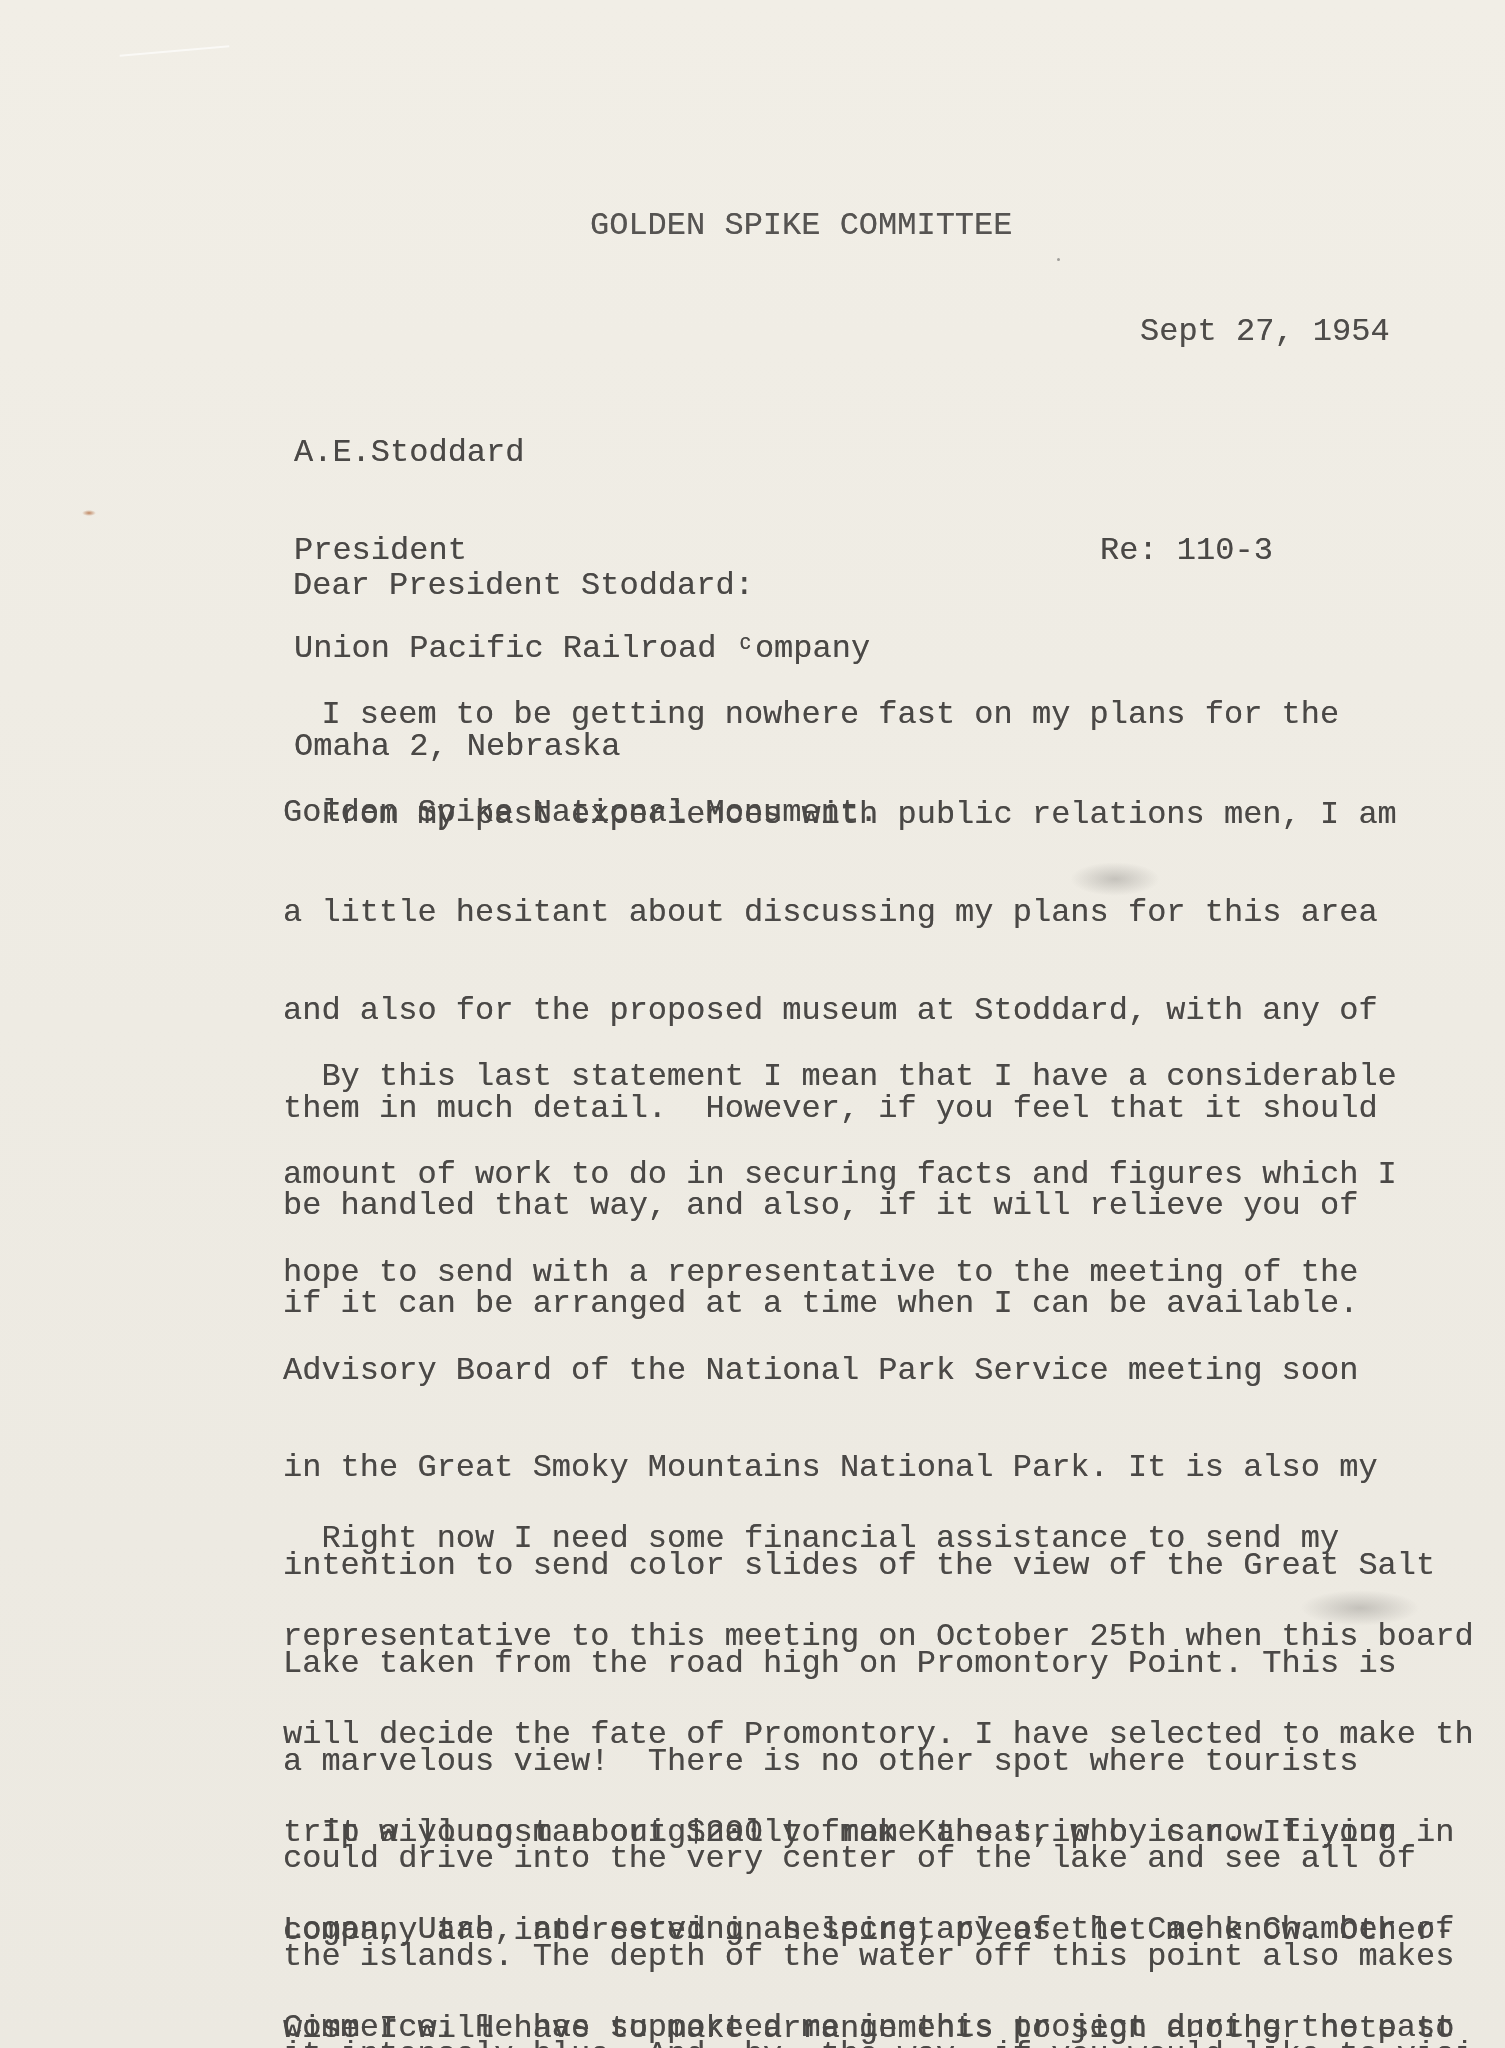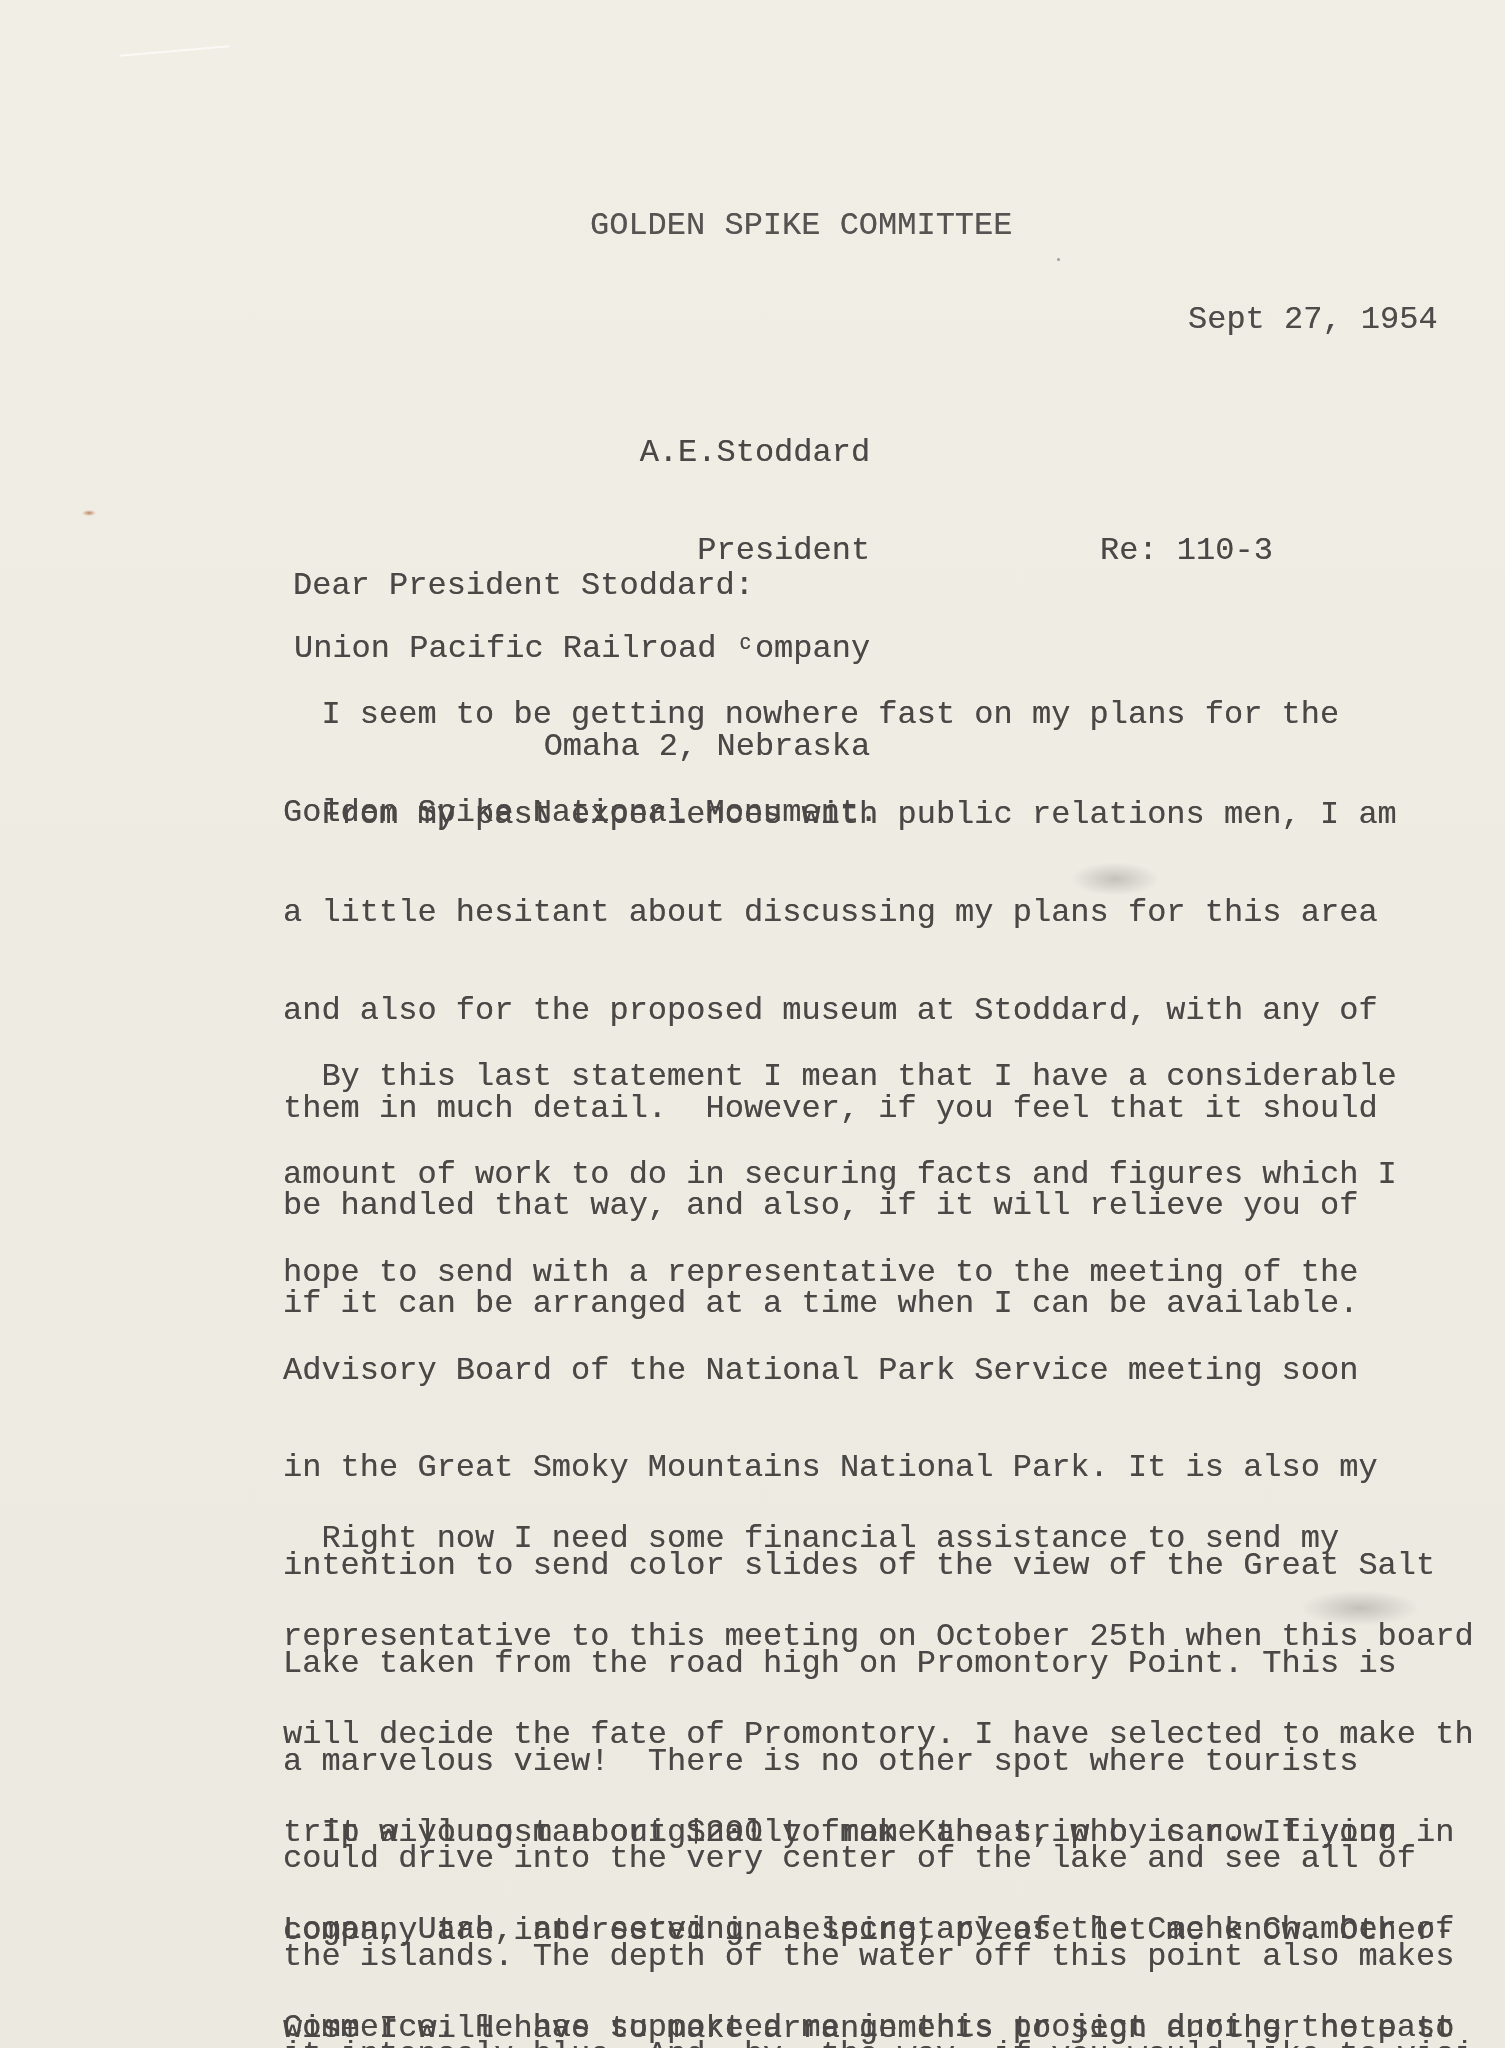--- a/index.html
+++ b/index.html
@@ -17,22 +17,22 @@
       position: absolute;
       font-family: "Liberation Mono", "DejaVu Sans Mono", monospace;
       font-size: 32px;
       line-height: 32.6px;
       color: #4a4846;
       white-space: pre;
       letter-spacing: 0px;
       text-shadow: 0 0 0.6px rgba(60,58,56,0.55);
     }
     .heading { left: 590px; top: 210px; color: #565452; }
-    .date { left: 1140px; top: 304px; color: #4e4c4a; margin-left: 48px; }
-    .addr { left: 294px; top: 372px; text-align: right; }
+    .date { left: 1140px; top: 316px; color: #4e4c4a; }
+    .addr { left: 294px; top: 372px; }
     .addr div { height: 32.8px; }
     .re { left: 1100px; top: 535px; }
     .salutation { left: 293px; top: 570px; }
     .para { left: 283px; }
     .para div { height: 32.6px; }
     .p1 { top: 634px; }
     .p2 { top: 734px; }
     .p3 { top: 996px; }
     .p4 { top: 1458px; }
     .p5 { top: 1752px; }

